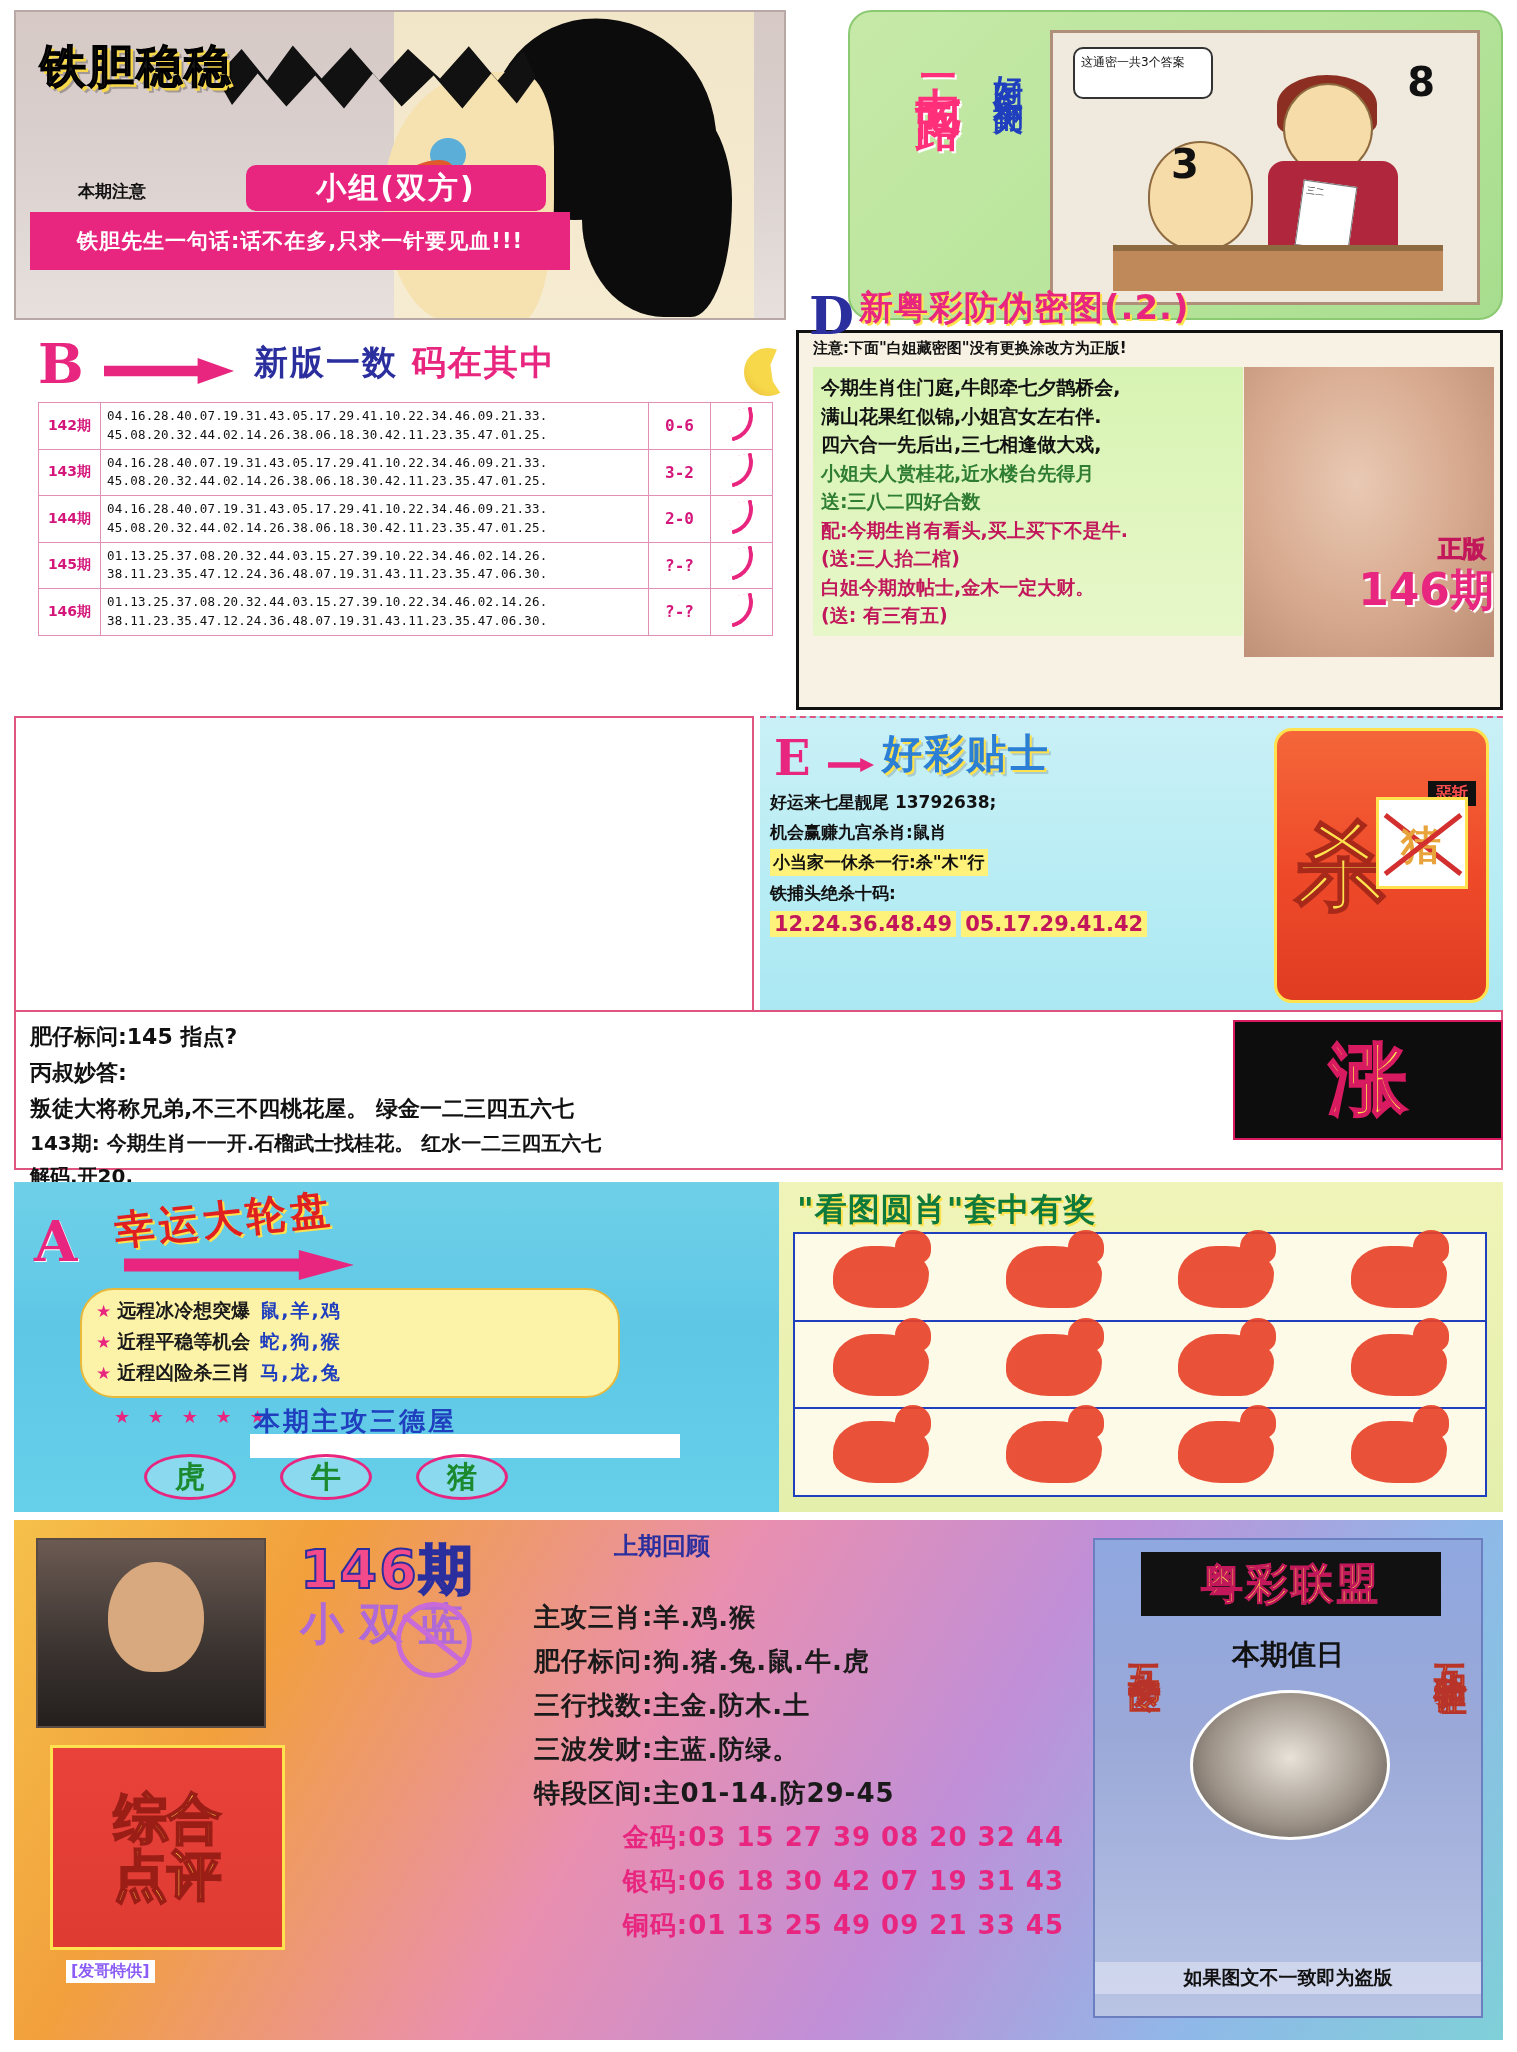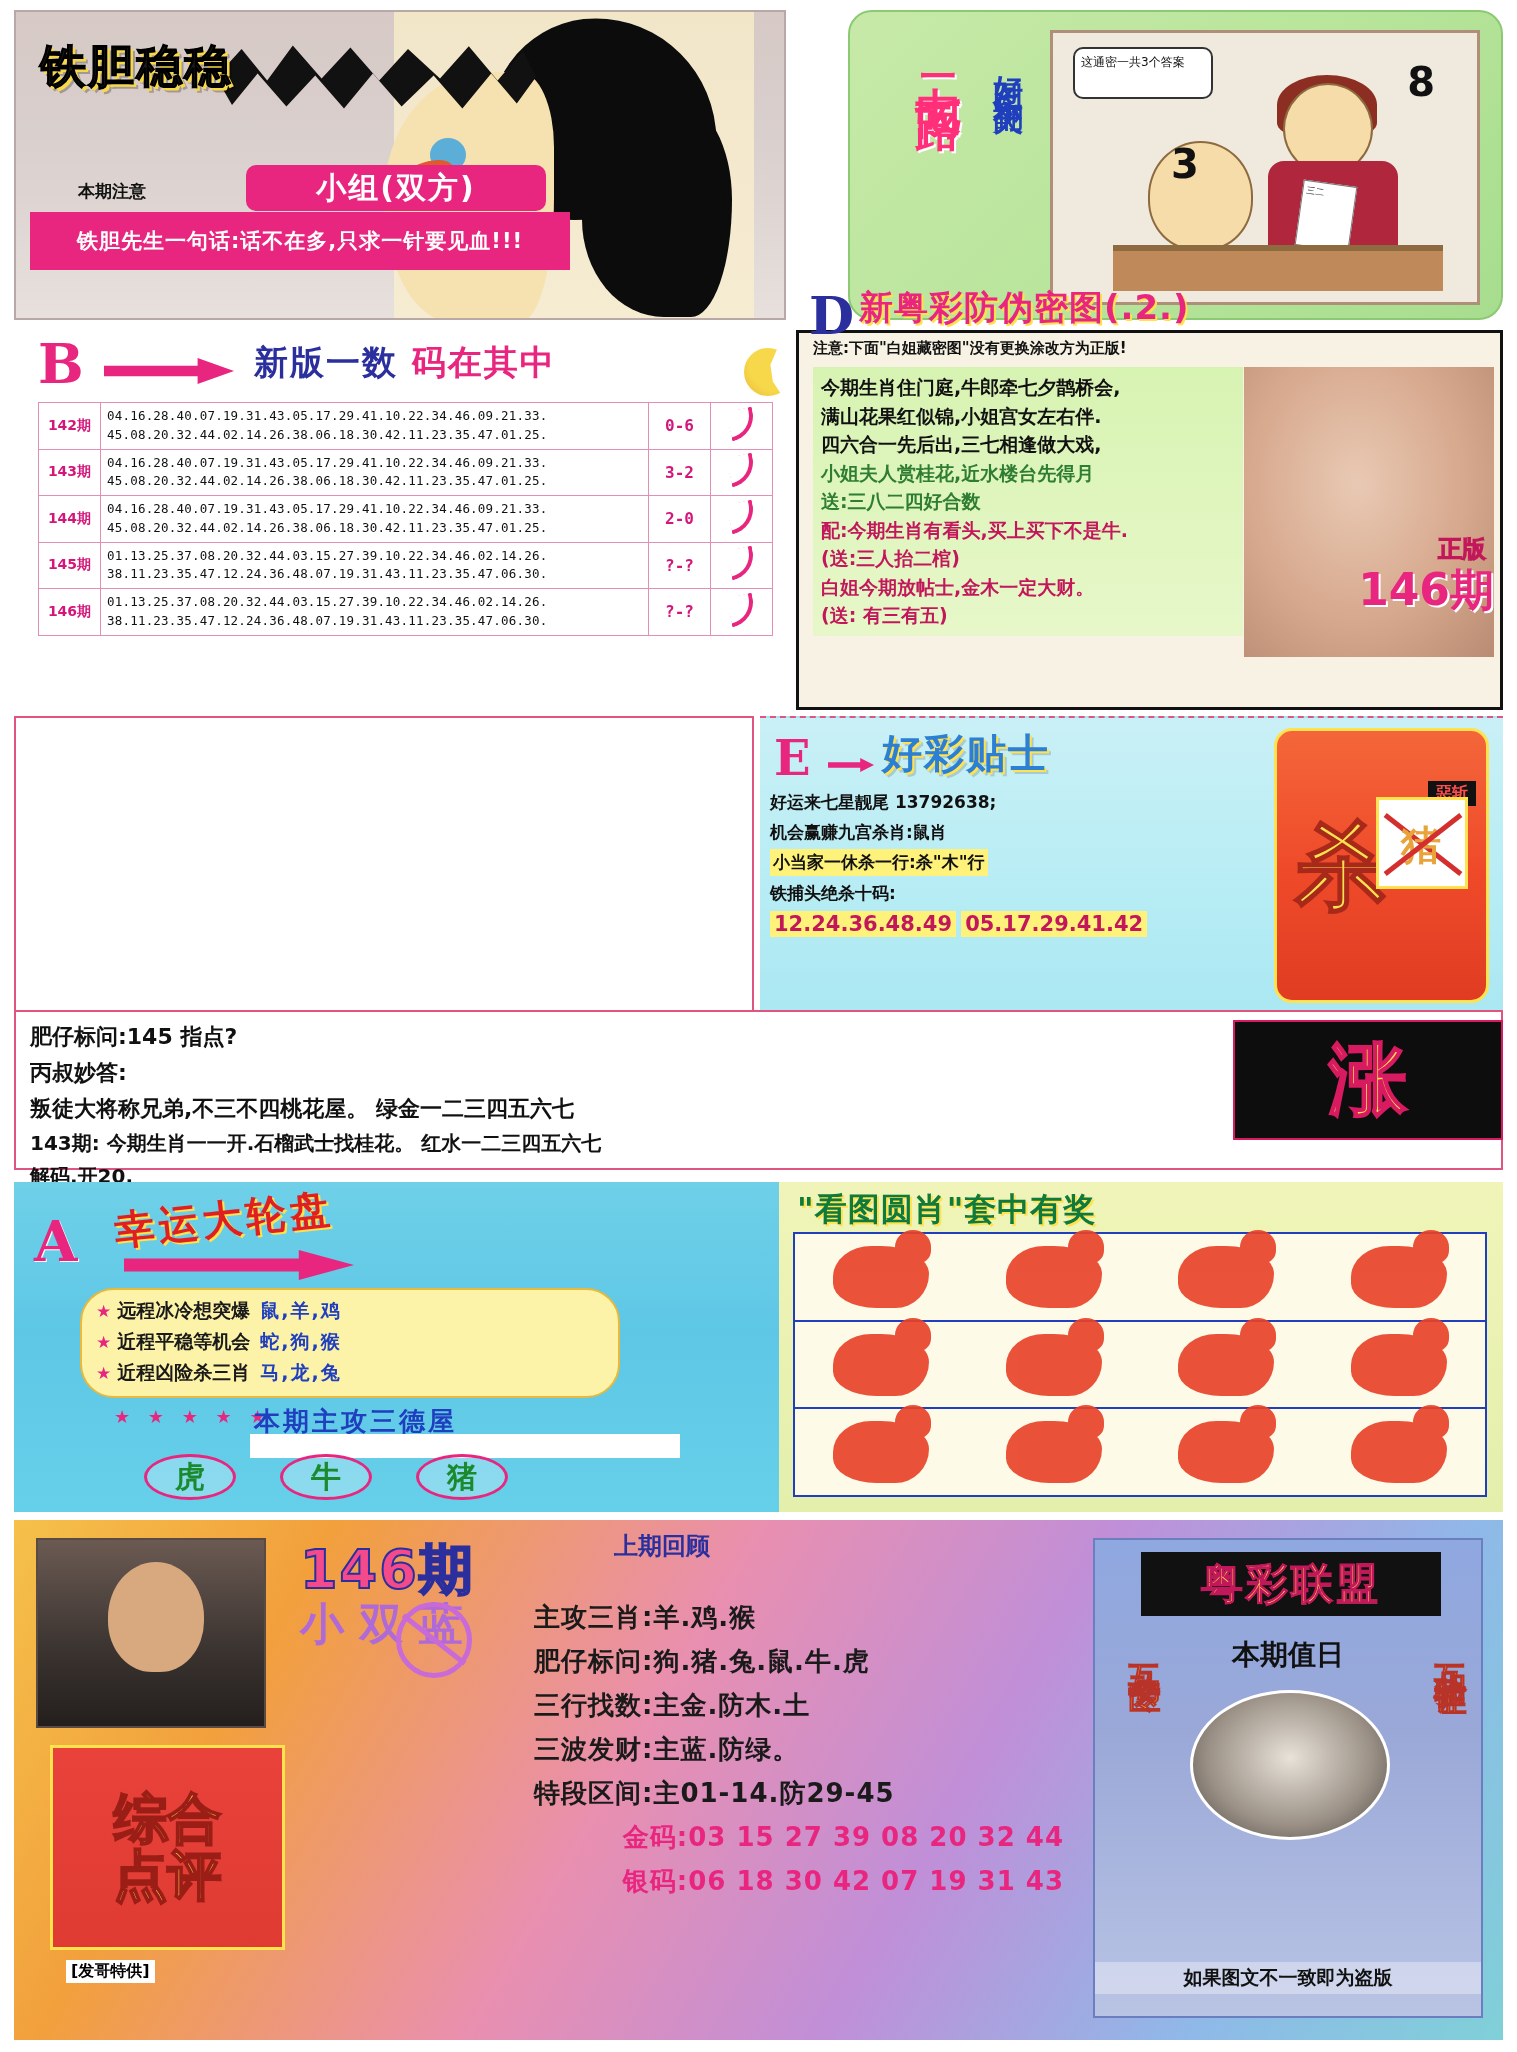--- a/index.html
+++ b/index.html
@@ -358,21 +358,21 @@
     content:""; position:absolute; left: -6px; top: 30px; width: 78px; height: 5px; background:#c86ad8;
     transform: rotate(38deg);
   }
   .zonghe {
     position:absolute; left: 36px; top: 225px; width: 235px; height: 205px;
     background: linear-gradient(180deg,#e8423a 0%, #e03b33 100%);
     border: 3px solid #ffe24d;
     display:flex; flex-direction:column; align-items:center; justify-content:center;
   }
   .zonghe span { font-size: 54px; font-weight:bold; color:#ffe24d; -webkit-text-stroke: 2px #9a1d16; line-height: 1.05;}
-  .fage { position:absolute; left: 52px; top: 440px; font-size: 16px; color:#000000; font-weight:bold;
+  .fage { position:absolute; left: 52px; top: 440px; font-size: 16px; color:#8b5cf6; font-weight:bold;
     background:#fff; padding: 1px 5px;}
   .bottom-lines { position:absolute; left: 520px; top: 80px; width: 530px; }
   .bl { font-size: 26px; font-weight:bold; color:#1a1a1a; margin-bottom: 9px; letter-spacing: 1px; }
   .bl.pink { color:#e8267f;text-align:right; }
   .panel-union {
     position:absolute; right: 20px; top: 18px; width: 390px; height: 480px;
     background: linear-gradient(180deg,#8fa8e0 0%, #9aa8d8 40%, #b9c4e4 100%);
     border: 2px solid #6b7fc0;
   }
   .union-title {
@@ -640,20 +640,21 @@
     </div>
     <div class="fage">[发哥特供]</div>
     <div class="bottom-lines">
       <div class="bl">主攻三肖:羊.鸡.猴</div>
       <div class="bl">肥仔标问:狗.猪.兔.鼠.牛.虎</div>
       <div class="bl">三行找数:主金.防木.土</div>
       <div class="bl">三波发财:主蓝.防绿。</div>
       <div class="bl">特段区间:主01-14.防29-45</div>
       <div class="bl pink">金码:03 15 27 39 08 20 32 44</div>
       <div class="bl pink">银码:06 18 30 42 07 19 31 43</div>
+      <div class="bl pink">铜码:01 13 25 49 09 21 33 45</div>
     </div>
     <div class="panel-union">
       <div class="union-title">粤彩联盟</div>
       <div class="union-left">互动专区</div>
       <div class="union-right">互相验证</div>
       <div class="union-duty">本期值日</div>
       <div class="union-oval"></div>
       <div class="union-foot">如果图文不一致即为盗版</div>
     </div>
   </div>

